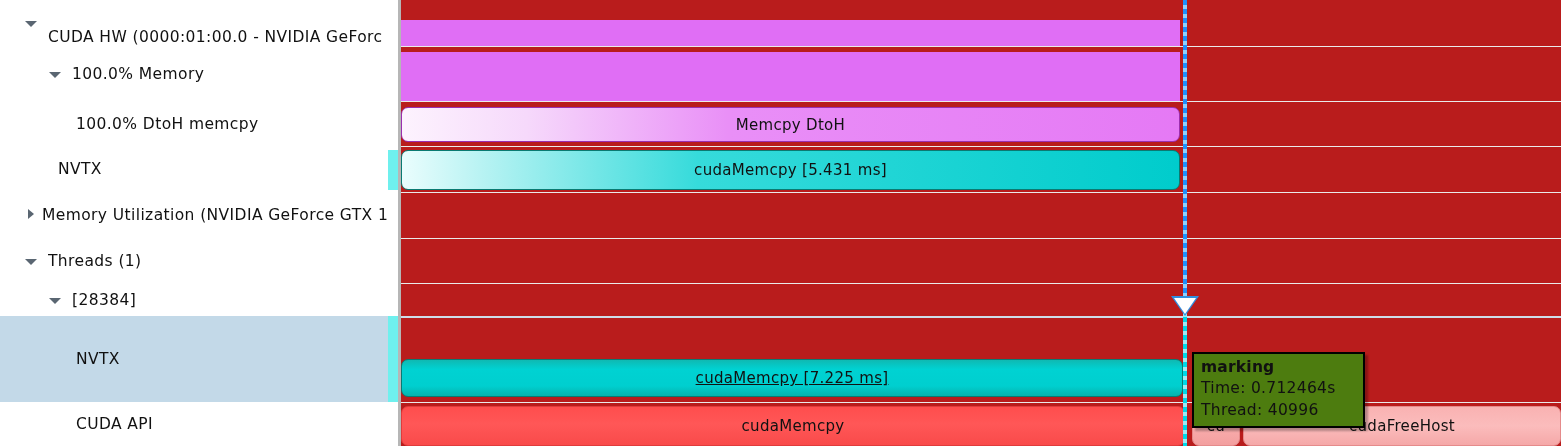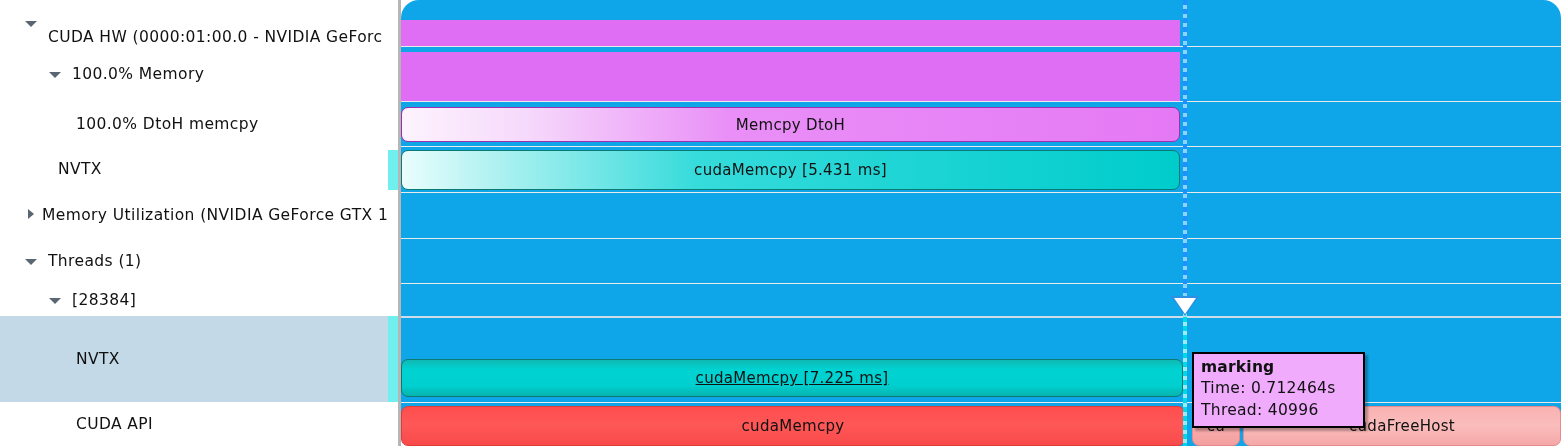--- a/index.html
+++ b/index.html
@@ -23,21 +23,21 @@
   }
   .twisty.right::after{
     content:"";position:absolute;left:4px;top:1px;
     border-top:5px solid transparent;border-bottom:5px solid transparent;
     border-left:6px solid #5a6672;
   }
   .tree-label{white-space:nowrap;overflow:hidden;letter-spacing:.4px;font-size:15.5px;color:#111;}
   .divider{position:absolute;left:398px;top:0;width:3px;height:446px;background:#b6b6b6;z-index:6;}
 
   
-  .timeline{position:absolute;left:401px;top:0;width:1160px;height:446px;background:#0ea5e9;z-index:1;border-radius:18px;}
+  .timeline{position:absolute;left:401px;top:0;width:1160px;height:446px;background:#b91c1c;z-index:1;}
   .sep{position:absolute;left:0;width:1160px;height:1px;background:#eaeaea;}
   .sep.blue{background:#cfdde8;height:2px;}
 
   
   .bar{position:absolute;box-sizing:border-box;display:flex;align-items:center;justify-content:center;
        font-size:15px;color:#111;white-space:nowrap;letter-spacing:.3px;}
   .bar-magenta-flat{background:#e06ef5;}
   .bar-magenta-round{
     border-radius:7px;border:1px solid #9b2fb0;
     background:linear-gradient(to right,#fdf3fe 0%,#f6d9fb 16%,#e98ff7 42%,#e579f5 100%);
@@ -70,21 +70,21 @@
   
   .marker-line{position:absolute;width:4px;z-index:7;
     background:repeating-linear-gradient(to bottom,#1e90ff 0px,#1e90ff 5px,#8ed2ff 5px,#8ed2ff 9px);}
   .marker-line.cyanpart{background:repeating-linear-gradient(to bottom,#00d8e8 0px,#00d8e8 5px,#9fe9f2 5px,#9fe9f2 9px);}
   .marker-tri{position:absolute;width:0;height:0;z-index:8;
     border-left:14px solid transparent;border-right:14px solid transparent;border-top:20px solid #2f8fe0;}
   .marker-tri-in{position:absolute;width:0;height:0;z-index:9;
     border-left:11px solid transparent;border-right:11px solid transparent;border-top:16px solid #ffffff;}
 
   
-  .tooltip{position:absolute;z-index:20;background:#f0abfc;border:2px solid #000;
+  .tooltip{position:absolute;z-index:20;background:#4d7c0f;border:2px solid #000;
     padding:3px 7px 5px 7px;box-shadow:3px 3px 2px rgba(0,0,0,.28);}
   .tt-title{font-weight:bold;font-size:15.5px;color:#111;line-height:20px;letter-spacing:.2px;}
   .tt-line{font-size:15.5px;color:#111;line-height:22px;letter-spacing:.3px;}
 </style>
 </head>
 <body>
 
 <div id="app">
 
   <div class="timeline">

